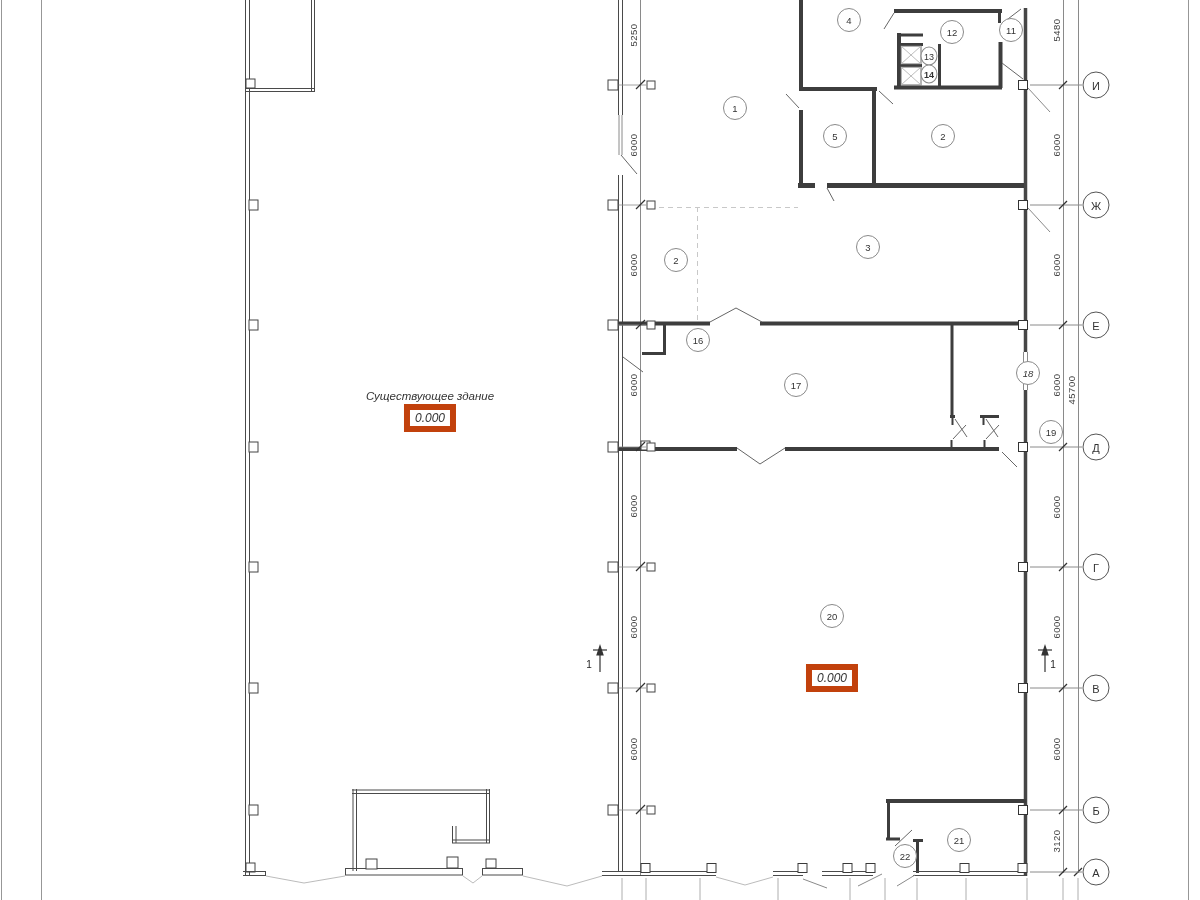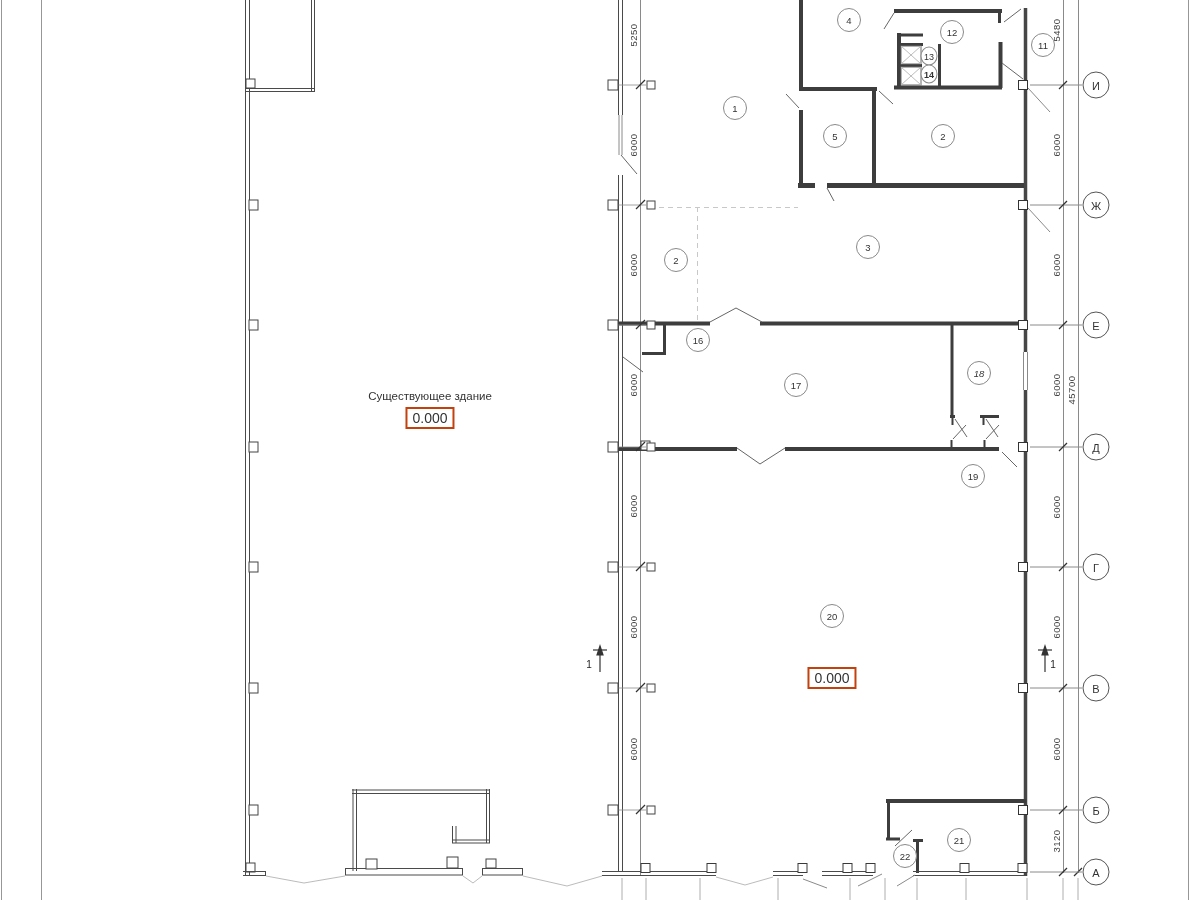--- a/index.html
+++ b/index.html
@@ -7,23 +7,23 @@
          font-family:"Liberation Sans", sans-serif;}
   #linework{position:absolute;left:0;top:0;}
   .bubble{position:absolute;box-sizing:border-box;background:#fff;border:1px solid #8a8a8a;
           border-radius:50%;display:flex;align-items:center;justify-content:center;
           color:#333;transform:translate(-50%,-50%);}
   .room-bubble{width:24px;height:24px;font-size:9.5px;}
   .room-bubble.small{width:17px;height:19px;font-size:9px;}
   .axis-bubble{width:27px;height:27px;font-size:11px;border-color:#555;}
   .dim-label{position:absolute;font-size:9.5px;color:#3f3f3f;transform:translate(-50%,-50%) rotate(-90deg);
              white-space:nowrap;letter-spacing:0.5px;}
-  .annotation{position:absolute;color:#333;transform:translate(-50%,-50%);white-space:nowrap;}
+  .annotation{position:absolute;color:#333;transform:translate(-50%,-50%);white-space:nowrap;font-style:italic;}
   .building-label{font-size:11.5px;}
-  .elev-box{font-size:14px;border:2px solid #c2410c;background:#fff;padding:1px 5px;color:#333;}
+  .elev-box{font-size:12px;border:6px solid #c2410c;background:#fff;padding:1px 5px;color:#333;}
   .section-label{position:absolute;font-size:10px;color:#222;transform:translate(-50%,-50%);}
 </style>
 </head>
 <body>
 
 <div id="sheet">
 
   <svg id="linework" width="1200" height="900" viewBox="0 0 1200 900">
 
     <g stroke="#979797" stroke-width="1">
@@ -301,29 +301,29 @@
   <div class="annotation building-label" style="left:430px;top:396px;">Существующее здание</div>
   <div class="annotation elev-box" style="left:430px;top:418px;">0.000</div>
   <div class="annotation elev-box" style="left:832px;top:678px;">0.000</div>
 
   <div id="overlay">
       <div class="bubble room-bubble" style="left: 735px; top: 108px;">1</div>
       <div class="bubble room-bubble" style="left: 676px; top: 260px;">2</div>
       <div class="bubble room-bubble" style="left: 868px; top: 247px;">3</div>
       <div class="bubble room-bubble" style="left: 849px; top: 20px;">4</div>
       <div class="bubble room-bubble" style="left: 835px; top: 136px;">5</div>
-      <div class="bubble room-bubble" style="left: 1011px; top: 45px; margin-left: 32px;">11</div>
+      <div class="bubble room-bubble" style="left: 1011px; top: 30px;">11</div>
       <div class="bubble room-bubble" style="left: 952px; top: 32px;">12</div>
       <div class="bubble room-bubble small" style="left: 929px; top: 56px;">13</div>
       <div class="bubble room-bubble small" style="left: 929px; top: 74px; font-weight: bold;">14</div>
       <div class="bubble room-bubble" style="left: 943px; top: 136px;">2</div>
       <div class="bubble room-bubble" style="left: 650px; top: 340px; margin-left: 48px;">16</div>
       <div class="bubble room-bubble" style="left: 774px; top: 385px; margin-left: 22px;">17</div>
-      <div class="bubble room-bubble" style="left: 979px; top: 373px; font-style: italic;">18</div>
-      <div class="bubble room-bubble" style="left: 973px; top: 432px; margin-top: 44px;">19</div>
+      <div class="bubble room-bubble" style="left: 1028px; top: 373px; font-style: italic;">18</div>
+      <div class="bubble room-bubble" style="left: 1051px; top: 432px;">19</div>
       <div class="bubble room-bubble" style="left: 832px; top: 616px;">20</div>
       <div class="bubble room-bubble" style="left: 959px; top: 840px;">21</div>
       <div class="bubble room-bubble" style="left: 905px; top: 856px;">22</div>
       <div class="bubble axis-bubble" style="left: 1096px; top: 85px;">И</div>
       <div class="bubble axis-bubble" style="left: 1096px; top: 205px;">Ж</div>
       <div class="bubble axis-bubble" style="left: 1096px; top: 325px;">Е</div>
       <div class="bubble axis-bubble" style="left: 1096px; top: 447px;">Д</div>
       <div class="bubble axis-bubble" style="left: 1096px; top: 567px;">Г</div>
       <div class="bubble axis-bubble" style="left: 1096px; top: 688px;">В</div>
       <div class="bubble axis-bubble" style="left: 1096px; top: 810px;">Б</div>

